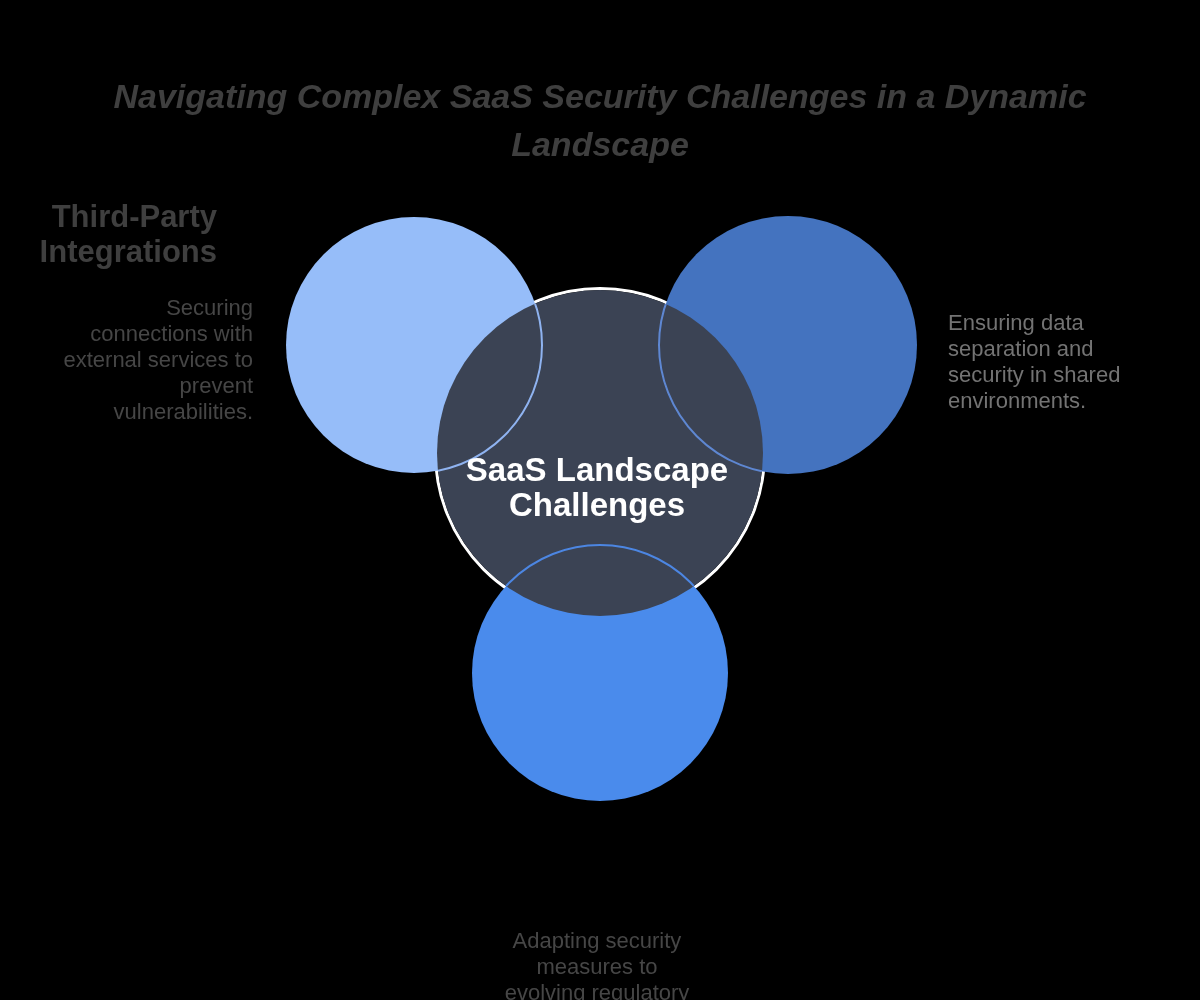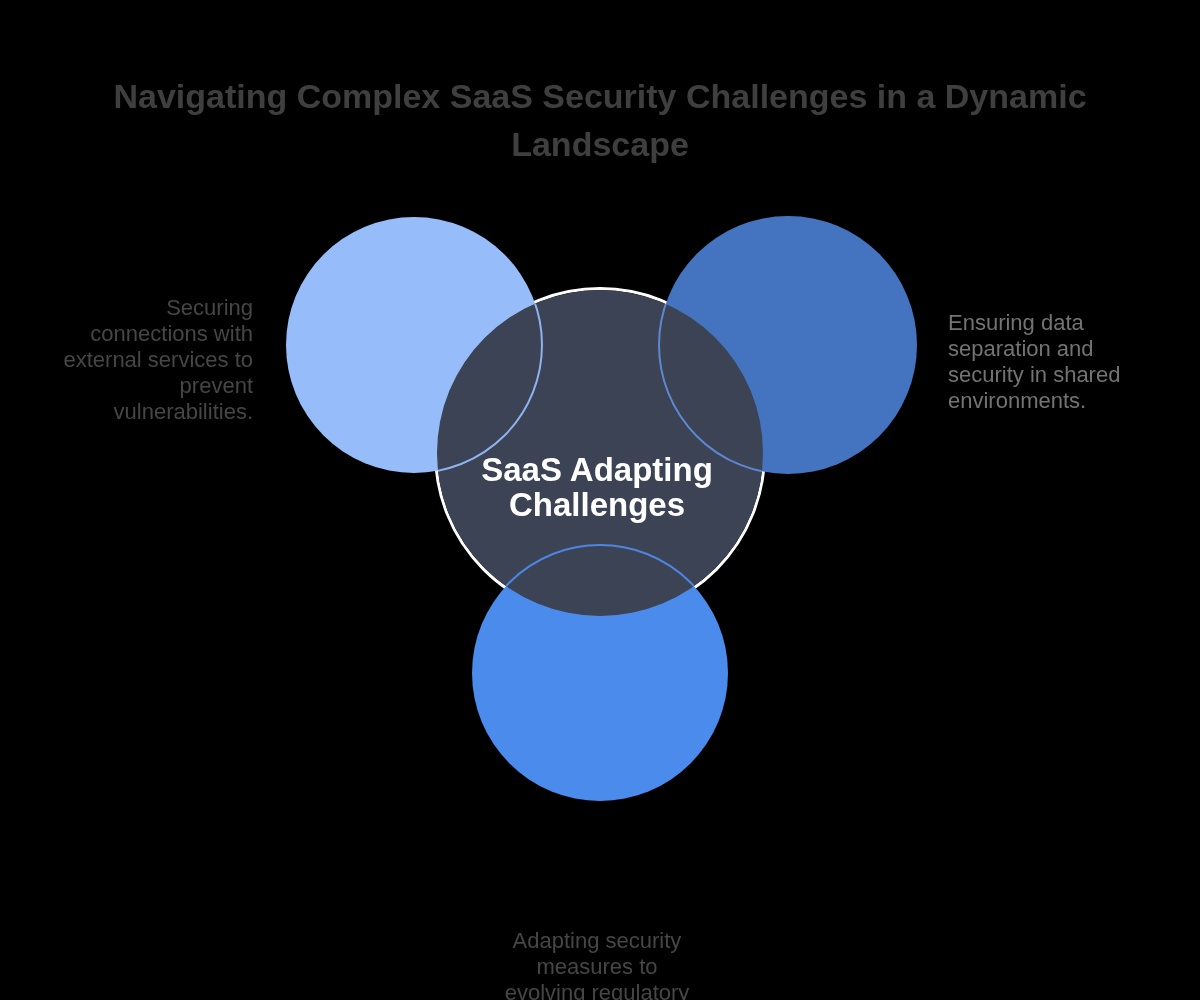--- a/index.html
+++ b/index.html
@@ -22,20 +22,21 @@
   }
   .abs { position: absolute; }
   .title {
     top: 72px;
     left: 20px;
     width: 1160px;
     text-align: center;
     font-size: 34px;
     line-height: 48px;
     font-weight: bold;
+    font-style: italic;
   }
   .heading {
     font-size: 31px;
     line-height: 35px;
     font-weight: bold;
   }
   .desc {
     font-size: 22px;
     line-height: 26px;
     font-weight: normal;
@@ -108,21 +109,22 @@
 
     <g clip-path="url(#centerClip)">
       <circle cx="414" cy="345" r="128" fill="none" stroke-width="2" stroke="#8FB3F0"></circle>
       <circle cx="788" cy="345" r="129" fill="none" stroke-width="2" stroke="#5E87D2"></circle>
       <circle cx="600" cy="673" r="128" fill="none" stroke-width="2" stroke="#4C86E2"></circle>
     </g>
   </svg>
 
   <div class="abs title" style="color: rgb(63, 63, 63);">Navigating Complex SaaS Security Challenges in a Dynamic Landscape</div>
 
-  <div class="abs center-label" style="color: rgb(255, 255, 255);">SaaS Adapting Challenges</div>
+  <div class="abs center-label" style="color: rgb(255, 255, 255);">SaaS Landscape Challenges</div>
 
+  <div class="abs heading heading-left" style="color: rgb(63, 63, 63);">Third-Party Integrations</div>
   <div class="abs desc desc-left" style="color: rgb(70, 70, 70);">Securing connections with external services to prevent vulnerabilities.</div>
 
   <div class="abs desc desc-right" style="color: #737373;">Ensuring data separation and security in shared environments.</div>
 
   <div class="abs desc desc-bottom" style="color: rgb(70, 70, 70);">Adapting security measures to evolving regulatory</div>
 
 </div>
 
 </body></html>

